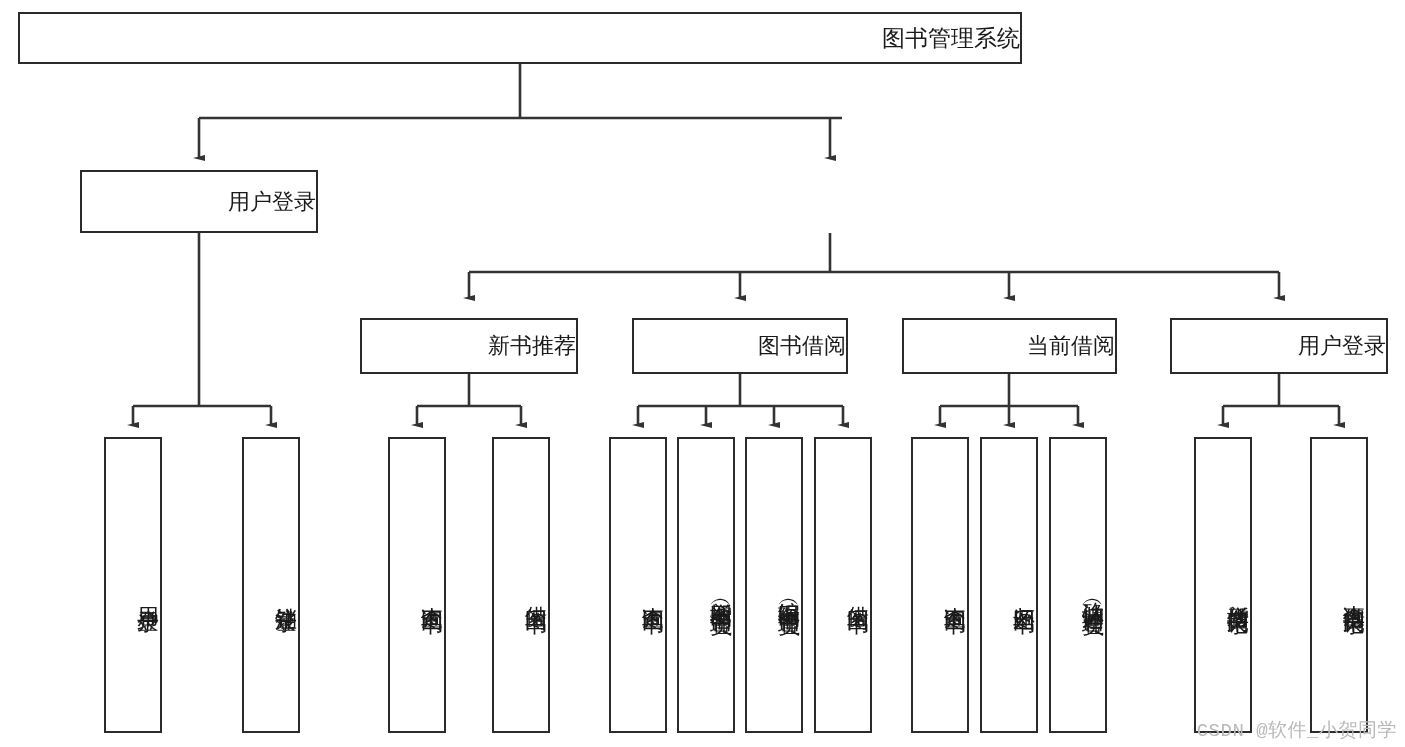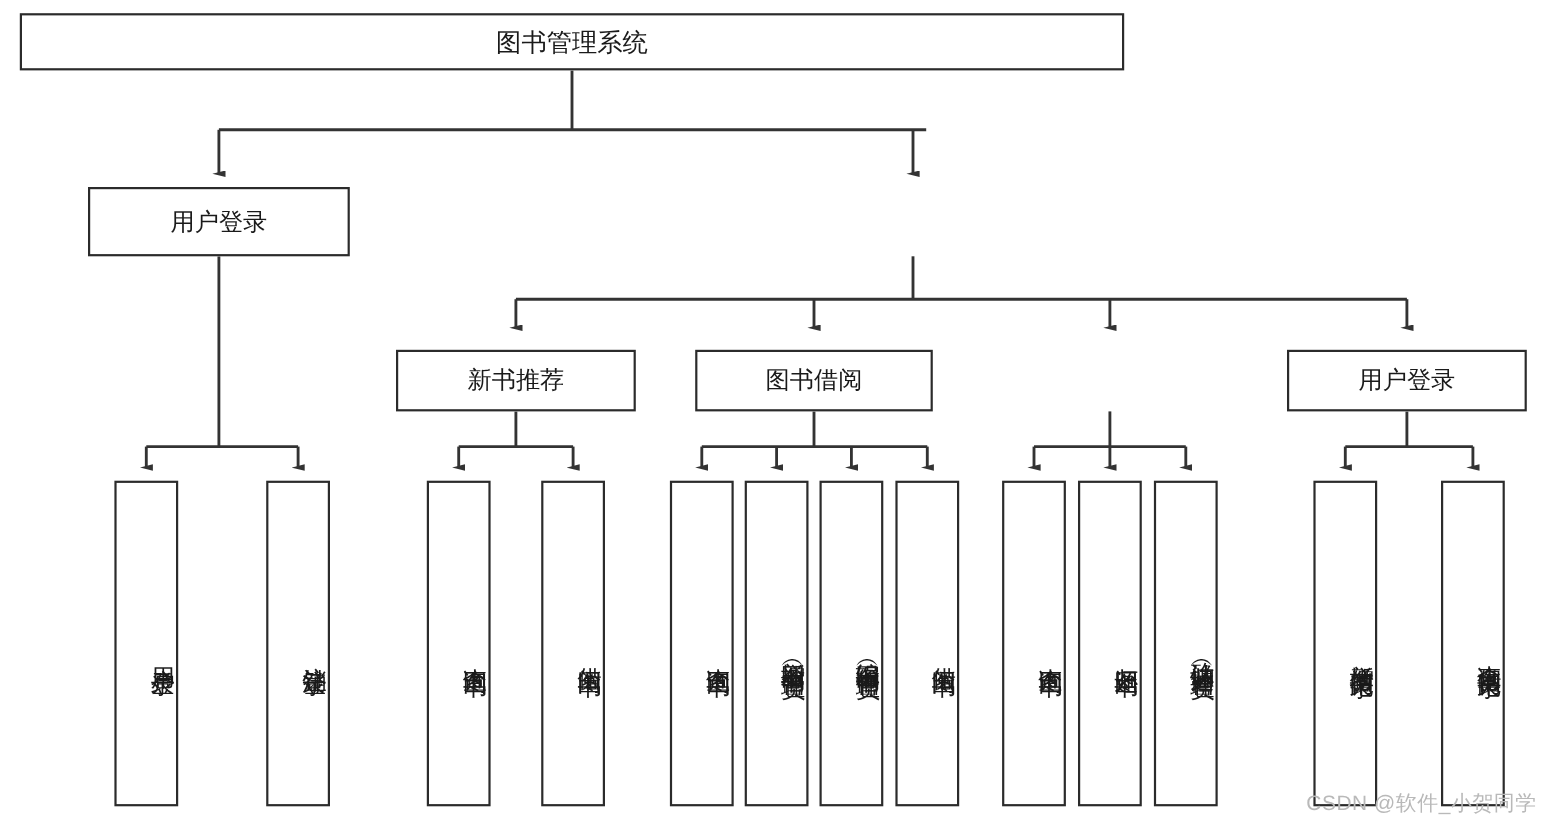--- a/index.html
+++ b/index.html
@@ -25,21 +25,21 @@
     height: 747px;
     pointer-events: none;
   }
   .node {
     position: absolute;
     box-sizing: border-box;
     background: #ffffff;
     border: 2.5px solid #2b2b2b;
     display: flex;
     align-items: center;
-    justify-content: center;
+    justify-content: flex-end;
     text-align: center;
     color: #1a1a1a;
     z-index: 2;
   }
   .node.root       { font-size: 23px; }
   .node.level2     { font-size: 22px; }
   .node.level3     { font-size: 22px; }
   .node.leaf {
     font-size: 22px;
     writing-mode: vertical-rl;
@@ -60,20 +60,21 @@
   }
   .watermark {
     position: absolute;
     right: 8px;
     bottom: 4px;
     font-size: 19px;
     color: #b9b9b9;
     z-index: 5;
     white-space: nowrap;
     letter-spacing: 0.5px;
+    font-family: Liberation Mono, monospace;
   }
 </style>
 </head>
 <body>
 
 <div id="canvas">
 
   <svg id="wires" viewBox="0 0 1405 747">
     <defs>
       <marker id="arrow" markerWidth="10" markerHeight="12" refX="3" refY="6" orient="auto" markerUnits="userSpaceOnUse">
@@ -131,20 +132,23 @@
   <div class="node level2" style="left:80px; top:170px; width:238px; height:63px;">
     <span class="lbl">用户登录</span>
   </div>
 
   <div class="node level3" style="left:632px; top:318px; width:216px; height:56px;">
     <span class="lbl">图书借阅</span>
   </div>
   <div class="node level3" style="left:360px; top:318px; width:218px; height:56px;">
     <span class="lbl">新书推荐</span>
   </div>
+  <div class="node level3" style="left:902px; top:318px; width:215px; height:56px;">
+    <span class="lbl">当前借阅</span>
+  </div>
   <div class="node level3" style="left:1170px; top:318px; width:218px; height:56px;">
     <span class="lbl">用户登录</span>
   </div>
 
   <div class="node leaf" style="left:104px; top:437px; width:58px; height:296px;">
     <span class="lbl">用户登录</span>
   </div>
   <div class="node leaf" style="left:242px; top:437px; width:58px; height:296px;">
     <span class="lbl">注销登录</span>
   </div>

